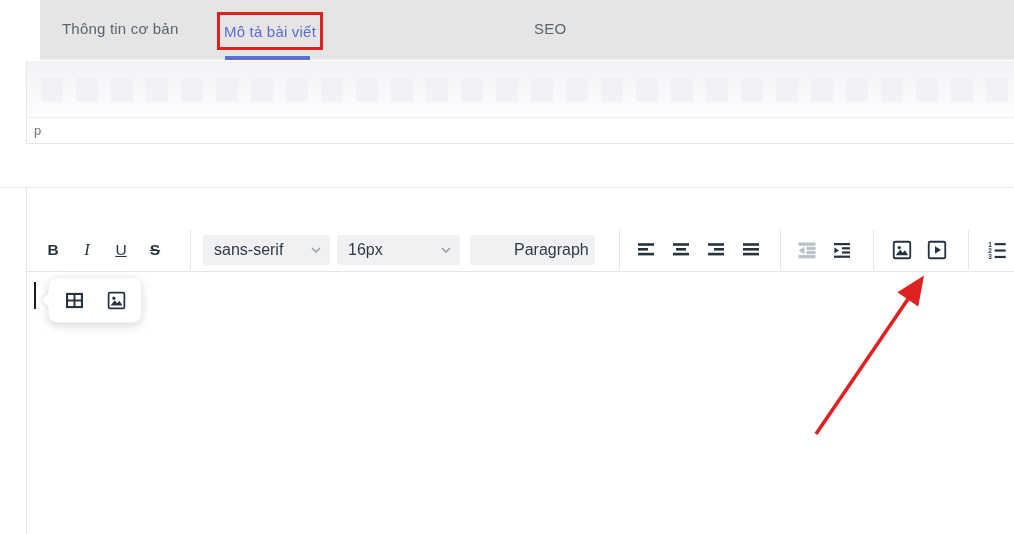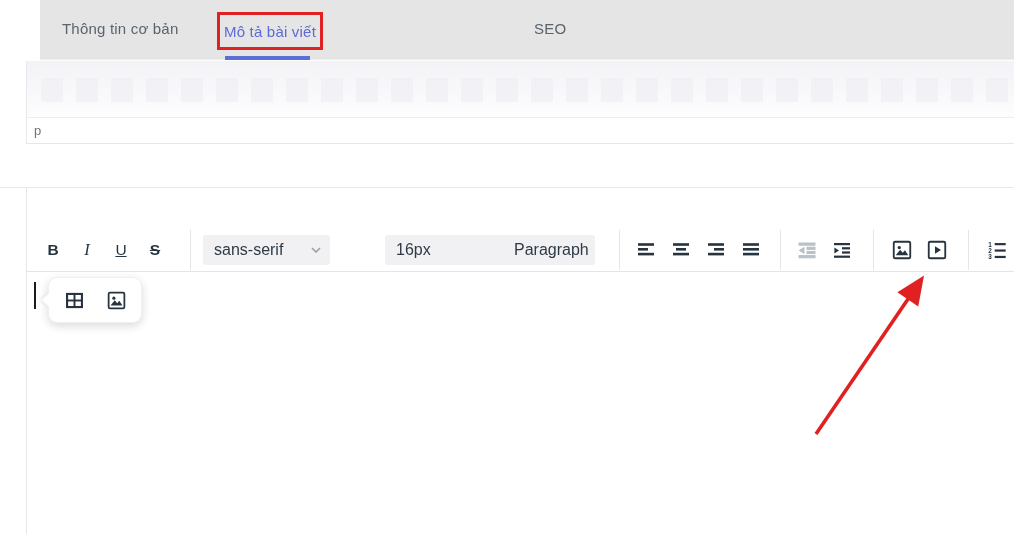--- a/index.html
+++ b/index.html
@@ -102,21 +102,21 @@
         </div>
 
       <div class="tsep" style="left:163px;"></div>
 
       <div class="tselect" style="left:176px; width:127px;">
         <span class="val">sans-serif</span>
         <svg width="10" height="6" viewBox="0 0 10 6">
             <polyline points="1,1 5,5 9,1" fill="none" stroke="#97a0ab" stroke-width="1.6"></polyline>
           </svg>
       </div>
-      <div class="tselect" style="left:310px; width:123px;margin-left:48px;">
+      <div class="tselect" style="left:310px; width:123px;">
         <span class="val">16px</span>
         <svg width="10" height="6" viewBox="0 0 10 6">
             <polyline points="1,1 5,5 9,1" fill="none" stroke="#97a0ab" stroke-width="1.6"></polyline>
           </svg>
       </div>
       <div class="tselect" style="left:443px; width:125px;padding-left:44px;">
         <span class="val">Paragraph</span>
         <svg width="10" height="6" viewBox="0 0 10 6">
             <polyline points="1,1 5,5 9,1" fill="none" stroke="#97a0ab" stroke-width="1.6"></polyline>
           </svg>

